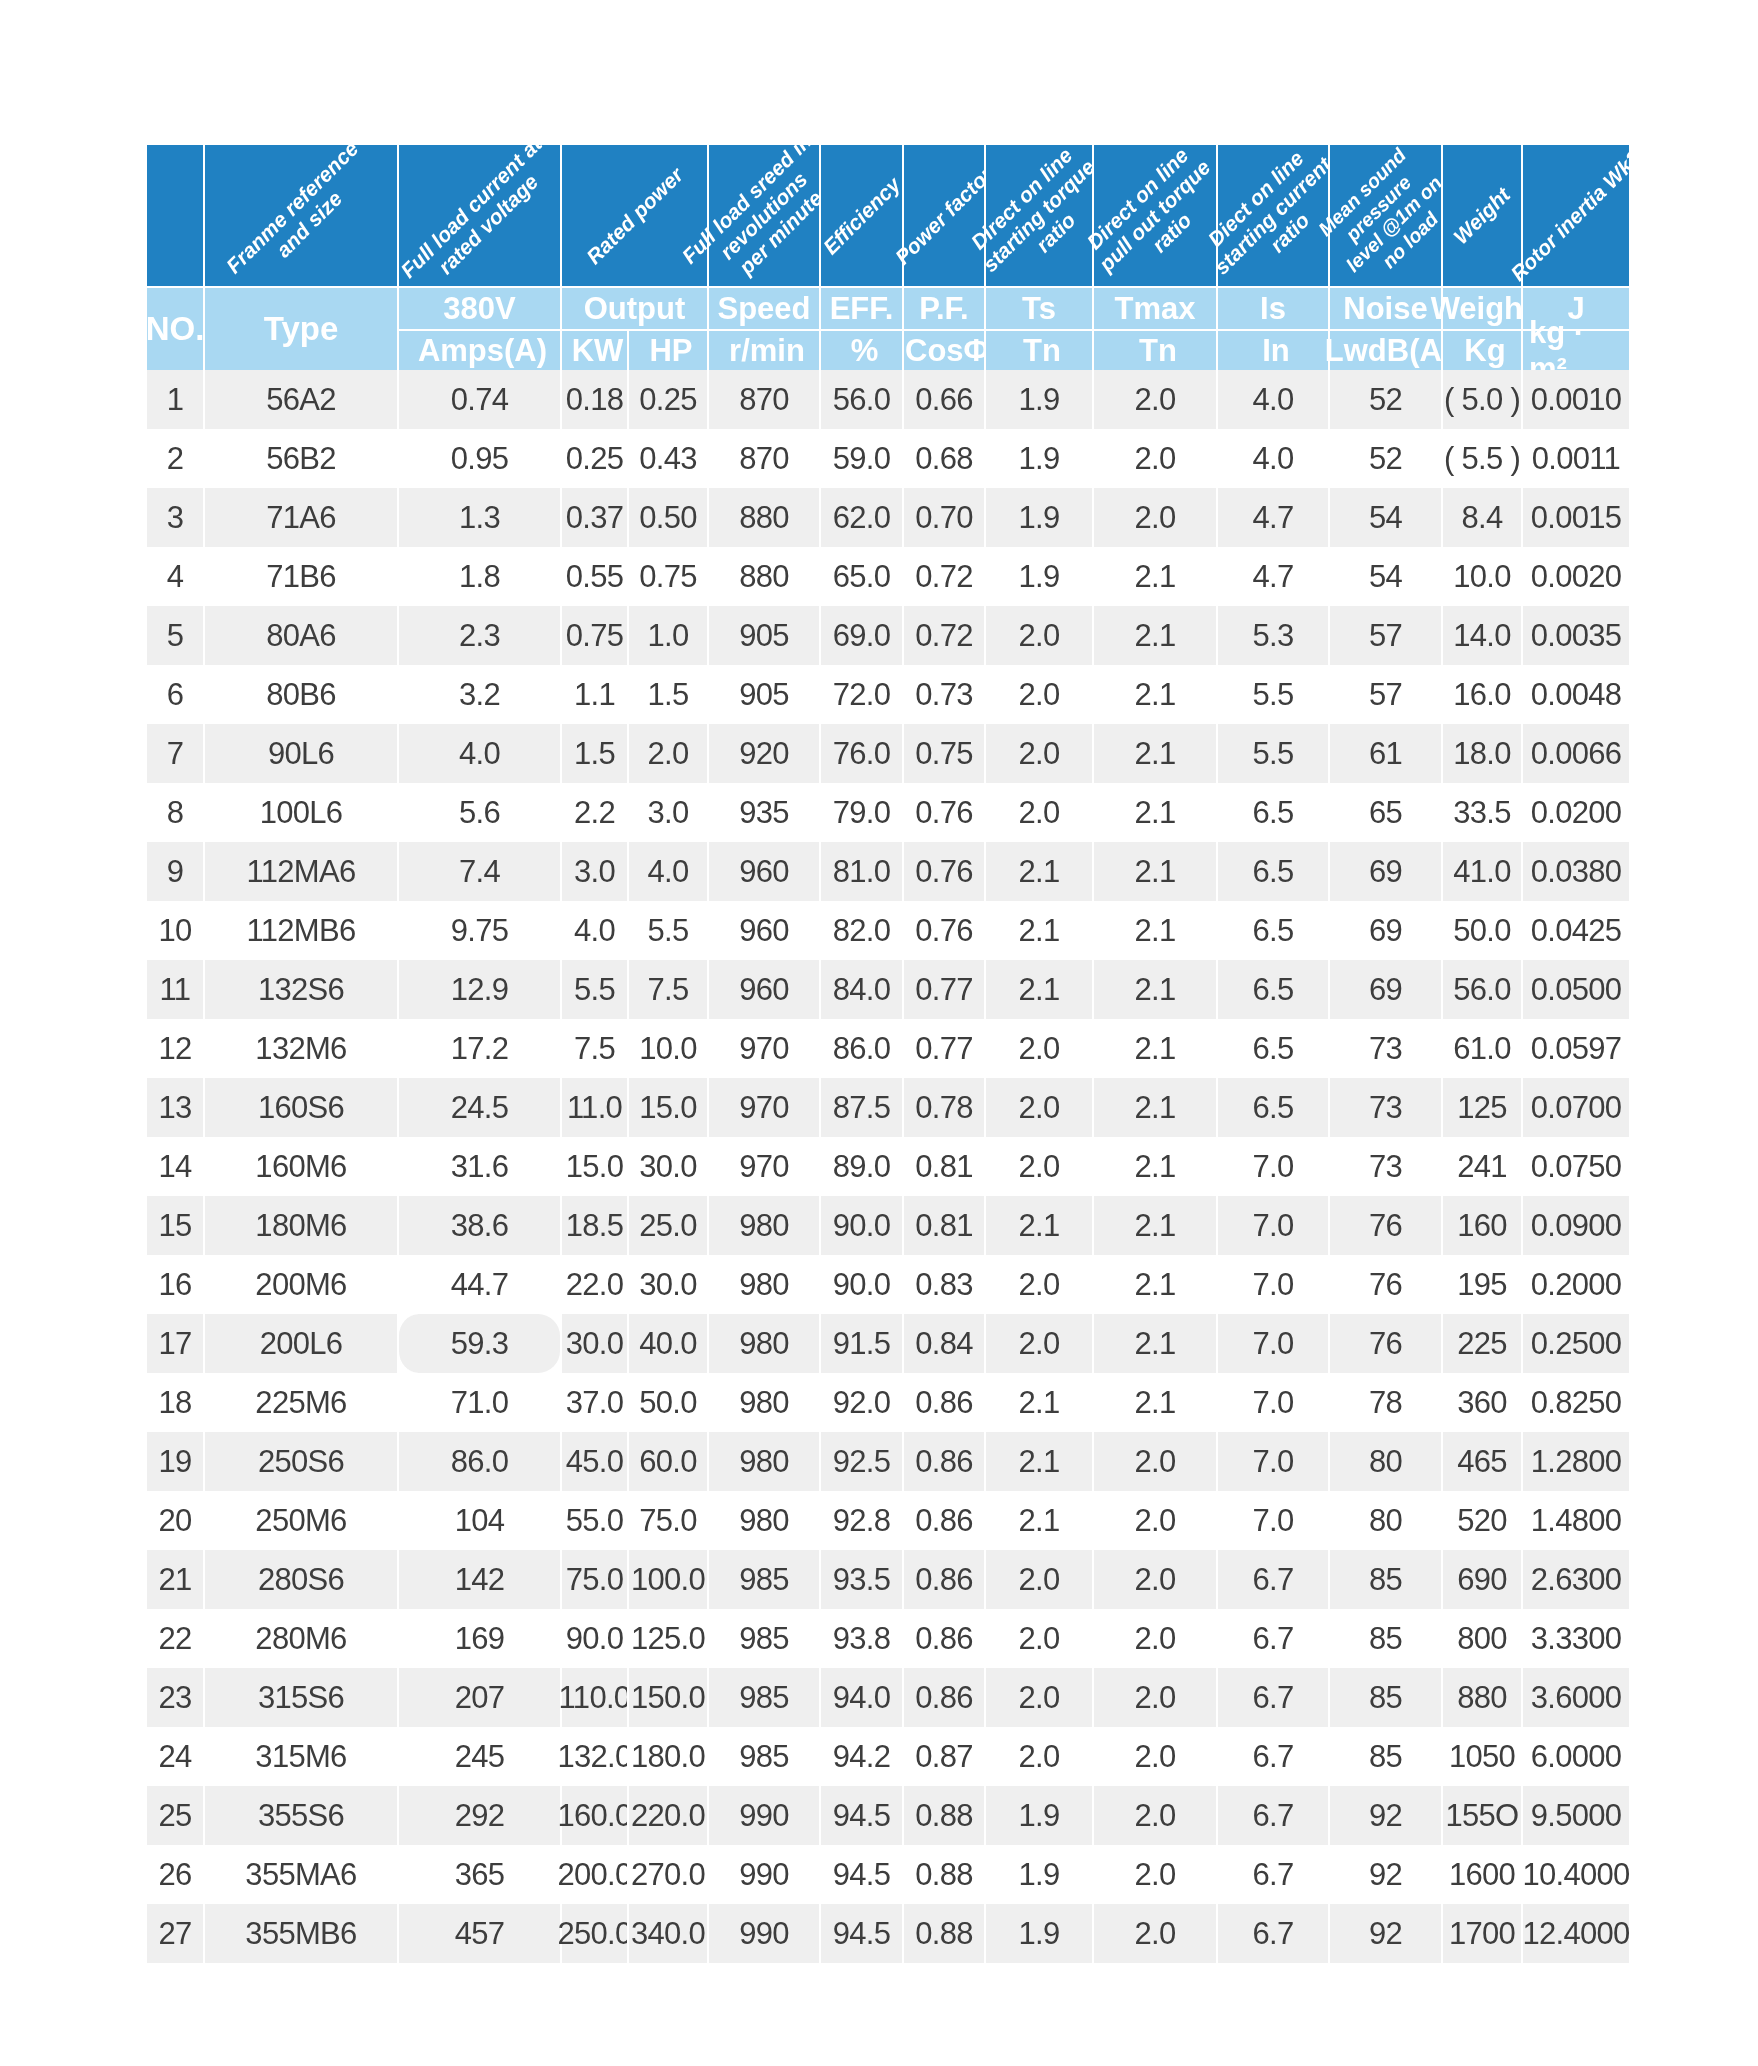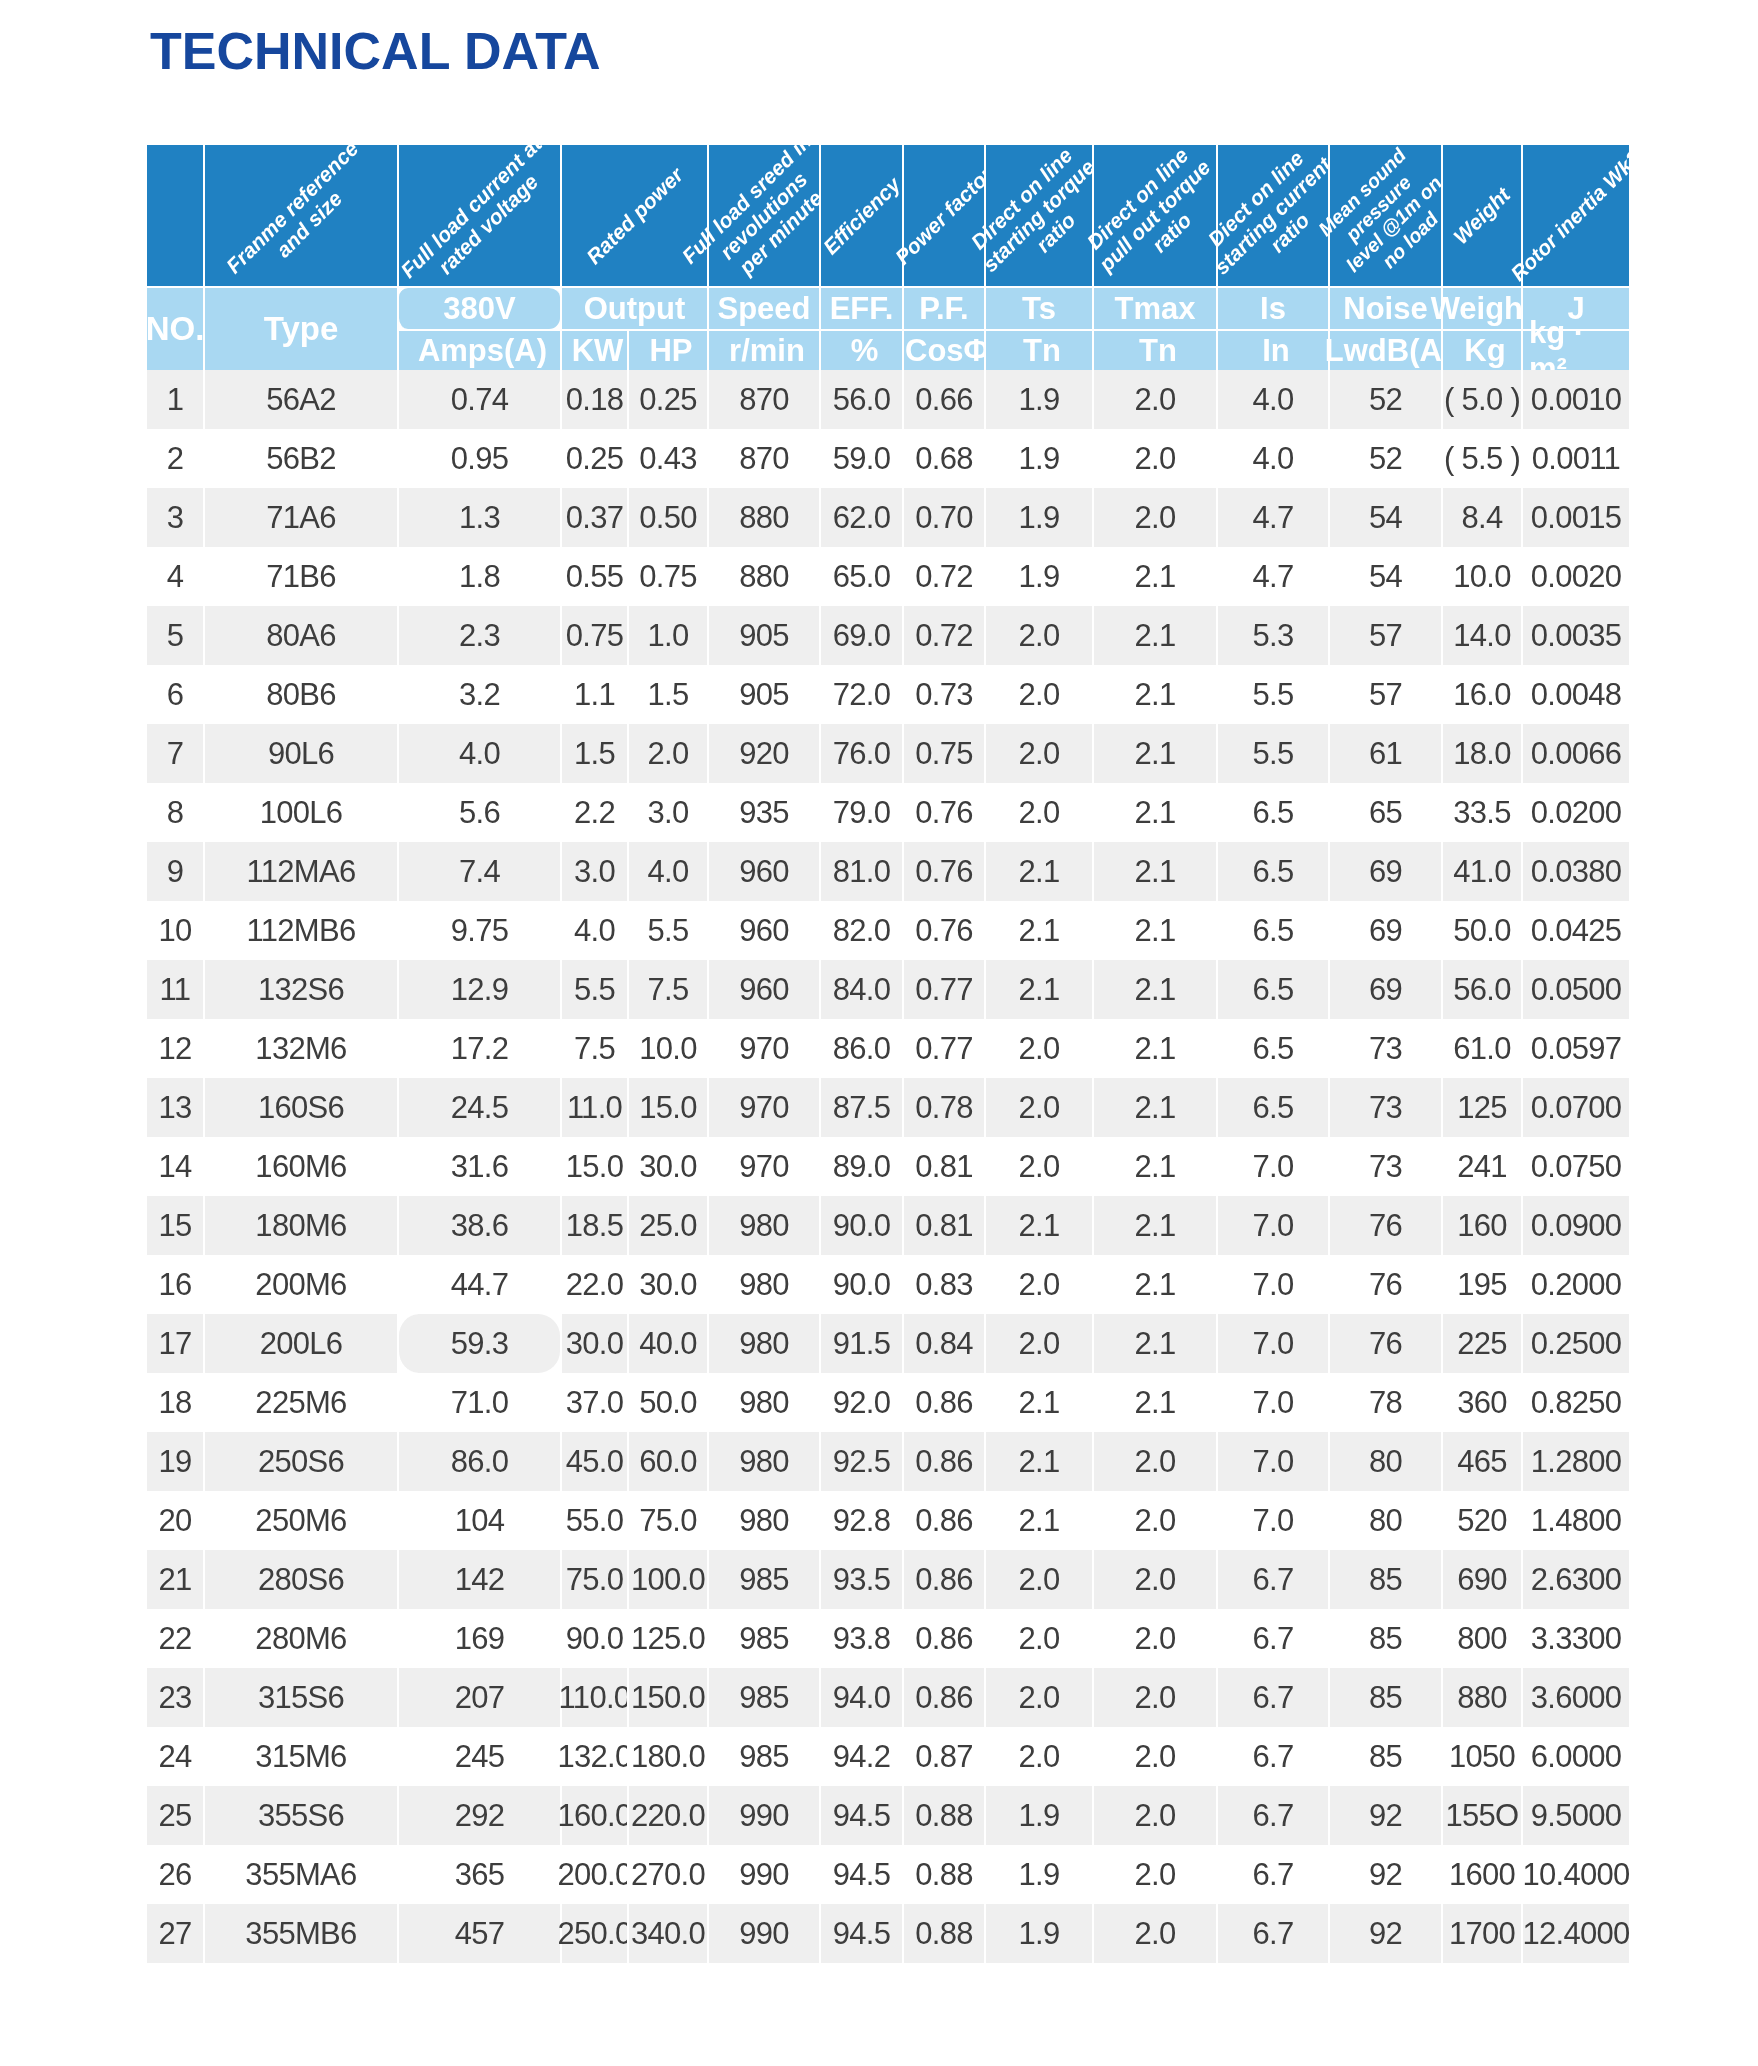--- a/index.html
+++ b/index.html
@@ -79,21 +79,20 @@
     background: #fff;
     white-space: nowrap;
   }
   .cell.stripe { background: var(--row-stripe, #EFEFEF); }
   .cell.first { border-left: none; }
 </style>
 </head>
 <body>
 
 <div class="page">
-  <div class="title">TECHNICAL DATA</div>
   <div id="grid">
       <div class="h1cell first" style="grid-area: 1 / 1 / auto / span 1;">
         <div class="dlabel"></div>
       </div>
       <div class="h1cell" style="grid-area: 1 / 2 / auto / span 1;">
         <div class="dlabel">Franme reference
 and size</div>
       </div>
       <div class="h1cell" style="grid-area: 1 / 3 / auto / span 1;">
         <div class="dlabel">Full load current at
@@ -135,21 +134,21 @@
 no load</div>
       </div>
       <div class="h1cell" style="grid-area: 1 / 13 / auto / span 1;">
         <div class="dlabel">Weight</div>
       </div>
       <div class="h1cell" style="grid-area: 1 / 14 / auto / span 1;">
         <div class="dlabel">Rotor inertia Wk2</div>
       </div>
       <div class="h2cell merged first" style="grid-area: 2 / 1 / span 2;">NO.</div>
       <div class="h2cell merged" style="grid-area: 2 / 2 / span 2;">Type</div>
-      <div class="h2cell" style="grid-area: 2 / 3 / auto / span 1; border-radius: 11px;">380V</div>
+      <div class="h2cell" style="grid-area: 2 / 3 / auto / span 1;">380V</div>
       <div class="h2cell" style="grid-area: 2 / 4 / auto / span 2;">Output</div>
       <div class="h2cell" style="grid-area: 2 / 6 / auto / span 1;">Speed</div>
       <div class="h2cell" style="grid-area: 2 / 7 / auto / span 1;">EFF.</div>
       <div class="h2cell" style="grid-area: 2 / 8 / auto / span 1;">P.F.</div>
       <div class="h2cell" style="grid-area: 2 / 9 / auto / span 1;">Ts</div>
       <div class="h2cell" style="grid-area: 2 / 10 / auto / span 1;">Tmax</div>
       <div class="h2cell" style="grid-area: 2 / 11 / auto / span 1;">Is</div>
       <div class="h2cell" style="grid-area: 2 / 12 / auto / span 1;">Noise</div>
       <div class="h2cell" style="grid-area: 2 / 13 / auto / span 1;">Weight</div>
       <div class="h2cell" style="grid-area: 2 / 14 / auto / span 1;">J</div>

